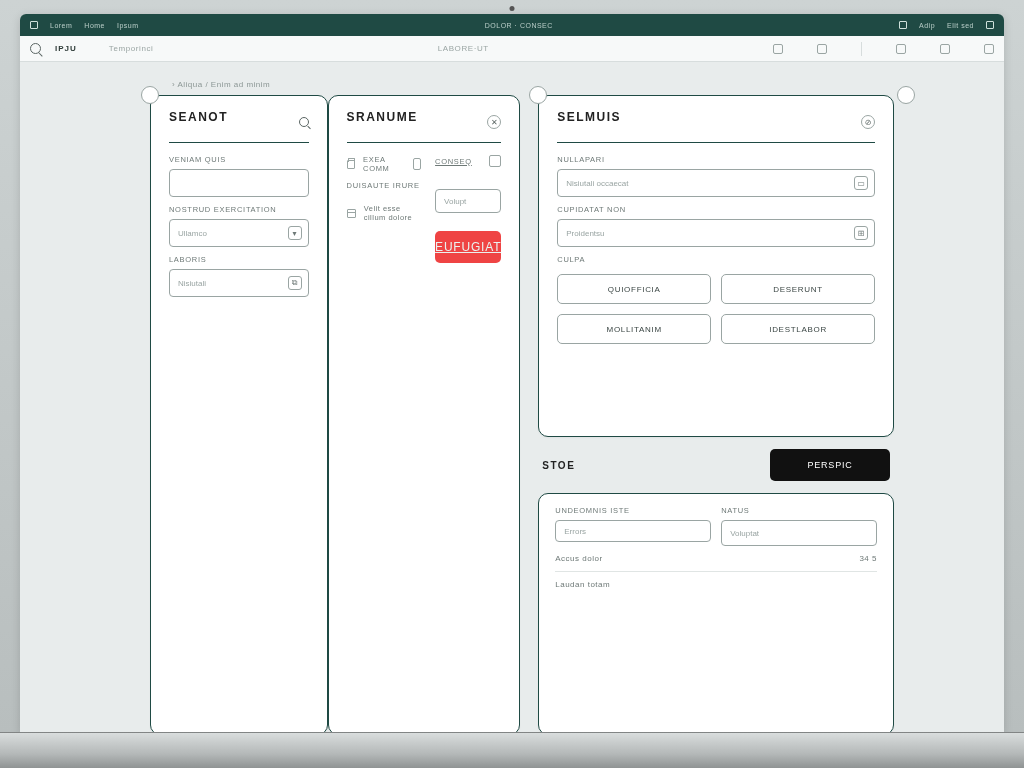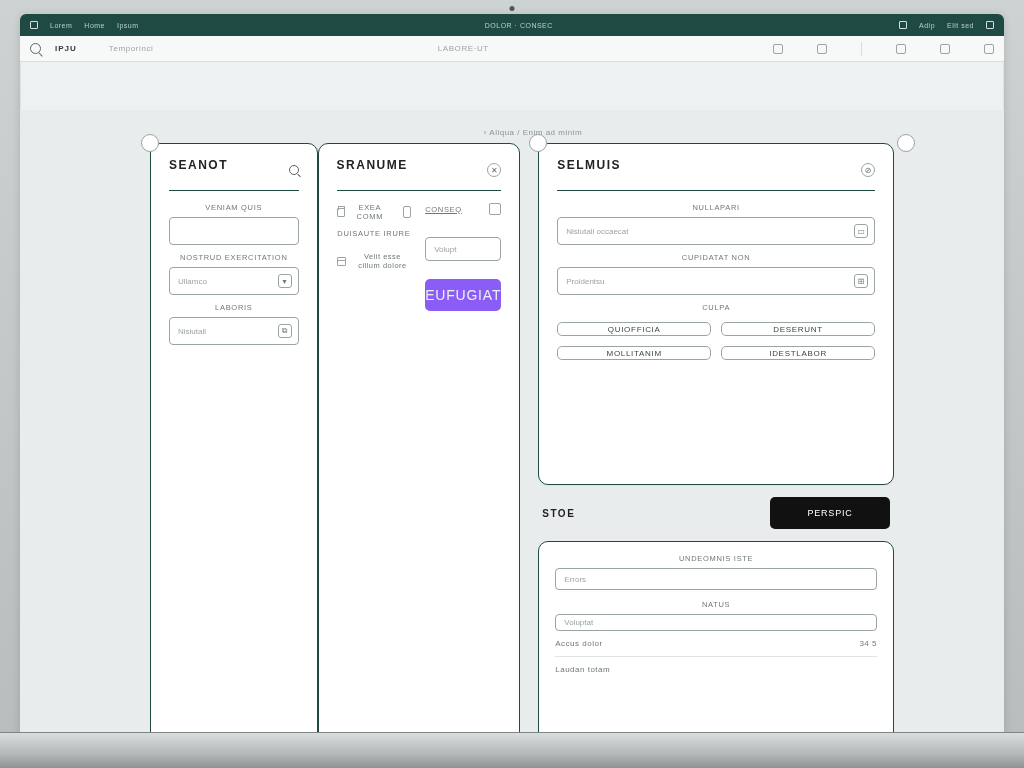--- a/index.html
+++ b/index.html
@@ -13,21 +13,20 @@
     padding: 14px 20px 0 20px;
   }
   .screen {
     width: 100%;
     height: 720px;
     background: #eef1f1;
     border-radius: 6px 6px 0 0;
     overflow: hidden;
     box-shadow: inset 0 0 0 1px rgba(0,0,0,0.05), 0 2px 10px rgba(0,0,0,0.15);
     position: relative;
-    text-align: center;
   }
   .hinge {
     position: absolute;
     bottom: 0;
     left: 0;
     right: 0;
     height: 36px;
     background: linear-gradient(180deg, #d9dddd 0%, #b4b8b8 60%, #8f9393 100%);
     border-top: 1px solid rgba(0,0,0,0.1);
   }
@@ -76,21 +75,20 @@
   .urlbar .faint { color: #9aa5a3; letter-spacing: 0.6px; }
   .urlbar .sq { width: 10px; height: 10px; border: 1px solid #9aa5a3; border-radius: 2px; }
   .urlbar .gap { width: 6px; }
 
   
   .canvas {
     position: absolute;
     top: 48px; left: 0; right: 0; bottom: 0;
     background: #e8ecec;
     padding: 18px 110px 18px 130px;
-    margin-top: 48px;
   }
   .breadcrumb {
     font-size: 8px;
     color: #8c9795;
     letter-spacing: 0.5px;
     margin: 0 0 6px 22px;
   }
 
   .layout {
     display: flex;
@@ -169,43 +167,43 @@
     border-radius: 3px;
     display:flex; align-items:center; justify-content:center;
     font-size: 8px; color:#6e7977;
   }
 
   .two-col { display: flex; gap: 14px; }
   .two-col > div { flex: 1; }
 
   .btn-grid { display: grid; grid-template-columns: 1fr 1fr; gap: 10px; margin-top: 10px; }
   .btn-outline {
-    height: 14px;
+    height: 30px;
     border: 1.2px solid #9aa5a3;
     border-radius: 5px;
     display: flex; align-items: center; justify-content: center;
     font-size: 8px; letter-spacing: 0.7px; color: #3a4543;
     background: #fff;
   }
 
   .btn-dark {
     height: 32px;
     background: #111;
     color: #fff;
     border-radius: 5px;
     display:flex; align-items:center; justify-content:center;
     font-size: 9px; letter-spacing: 0.8px;
   }
   .btn-green {
     height: 32px;
-    background: #8b5cf6;
+    background: #ef4444;
     color: #eaf2f0;
     border-radius: 5px;
     display:flex; align-items:center; justify-content:center;
-    font-size: 14px; letter-spacing: 0.8px;
+    font-size: 12px; letter-spacing: 0.8px; text-decoration: underline;
   }
 
   .line-row {
     display: flex; justify-content: space-between;
     font-size: 8px; color: #6e7977;
     padding: 8px 0;
     border-bottom: 1px solid #e0e5e4;
     letter-spacing: 0.5px;
   }
   .line-row:last-child { border-bottom: none; }
@@ -364,30 +362,30 @@
             </div>
           </div>
 
           <div class="row-flex" style="gap:16px; padding:0 4px;">
             <span class="steel-label">STOE</span>
             <span style="flex:1"></span>
             <div class="btn-dark" style="width:120px;">PERSPIC</div>
           </div>
 
           <div class="card" style="flex:0.9; padding:12px 16px;">
-            <div class="two-col" style="gap:10px;flex-direction:column;">
+            <div class="two-col" style="gap:10px;">
               <div>
                 <div class="fld-label" style="margin-top:0;">UNDEOMNIS ISTE</div>
                 <div class="field" style="height:22px;">
                     <span>Errors</span>
                   </div>
               </div>
               <div>
                 <div class="fld-label" style="margin-top:0;">NATUS</div>
-                <div class="field" style="height:17px;">
+                <div class="field" style="height:26px;">
                     <span>Voluptat</span>
                   </div>
               </div>
             </div>
             <div class="line-row">
               <span>Accus dolor</span>
               <span>34  5</span>
             </div>
             <div class="line-row">
               <span>Laudan totam</span>

